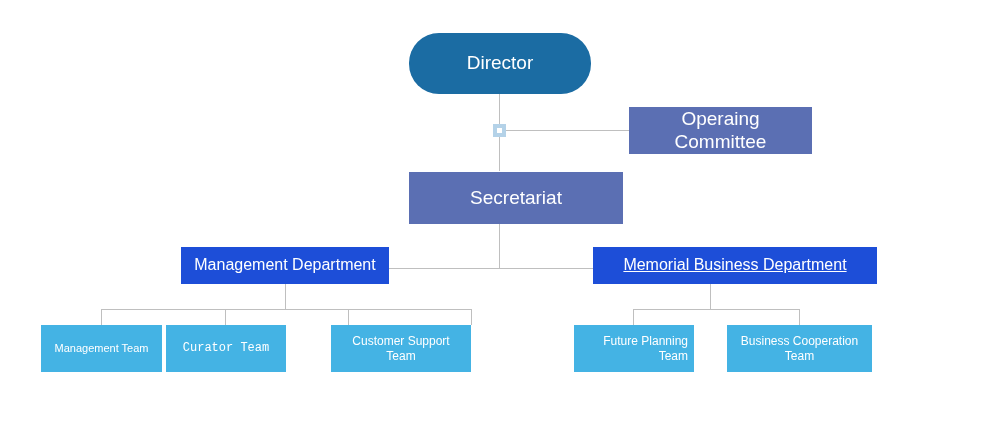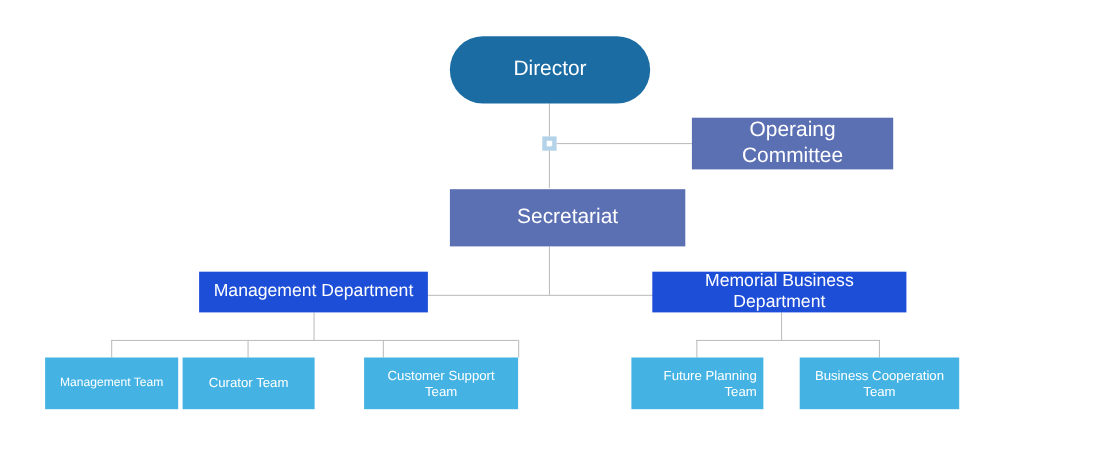--- a/index.html
+++ b/index.html
@@ -112,29 +112,29 @@
   </div>
 
   <div class="node lv-slate" style="left:409px; top:172px; width:214px; height:52px;">
     <span>Secretariat</span>
   </div>
 
   <div class="node lv-dept" style="left:181px; top:247px; width:208px; height:37px;">
     <span>Management Department</span>
   </div>
 
-  <div class="node lv-dept" style="left:593px; top:247px; width:231px; height:37px;">
+  <div class="node lv-dept" style="left:593px; top:247px; width:284px; height:37px;text-decoration:underline;">
     <span>Memorial Business Department</span>
   </div>
 
   <div class="node lv-team small" style="left:41px; top:325px; width:121px; height:47px;">
     <span>Management Team</span>
   </div>
 
-  <div class="node lv-team" style="left:166px; top:325px; width:120px; height:47px;">
+  <div class="node lv-team" style="left:166px; top:325px; width:120px; height:47px;font-family:Liberation Mono, monospace;">
     <span>Curator Team</span>
   </div>
 
   <div class="node lv-team" style="left:289px; top:325px; width:140px; height:47px;margin-left:42px;">
     <span>Customer Support Team</span>
   </div>
 
 
   <div class="node lv-team" style="left:574px; top:325px; width:120px; height:47px;text-align:right;">
     <span>Future Planning Team</span>

